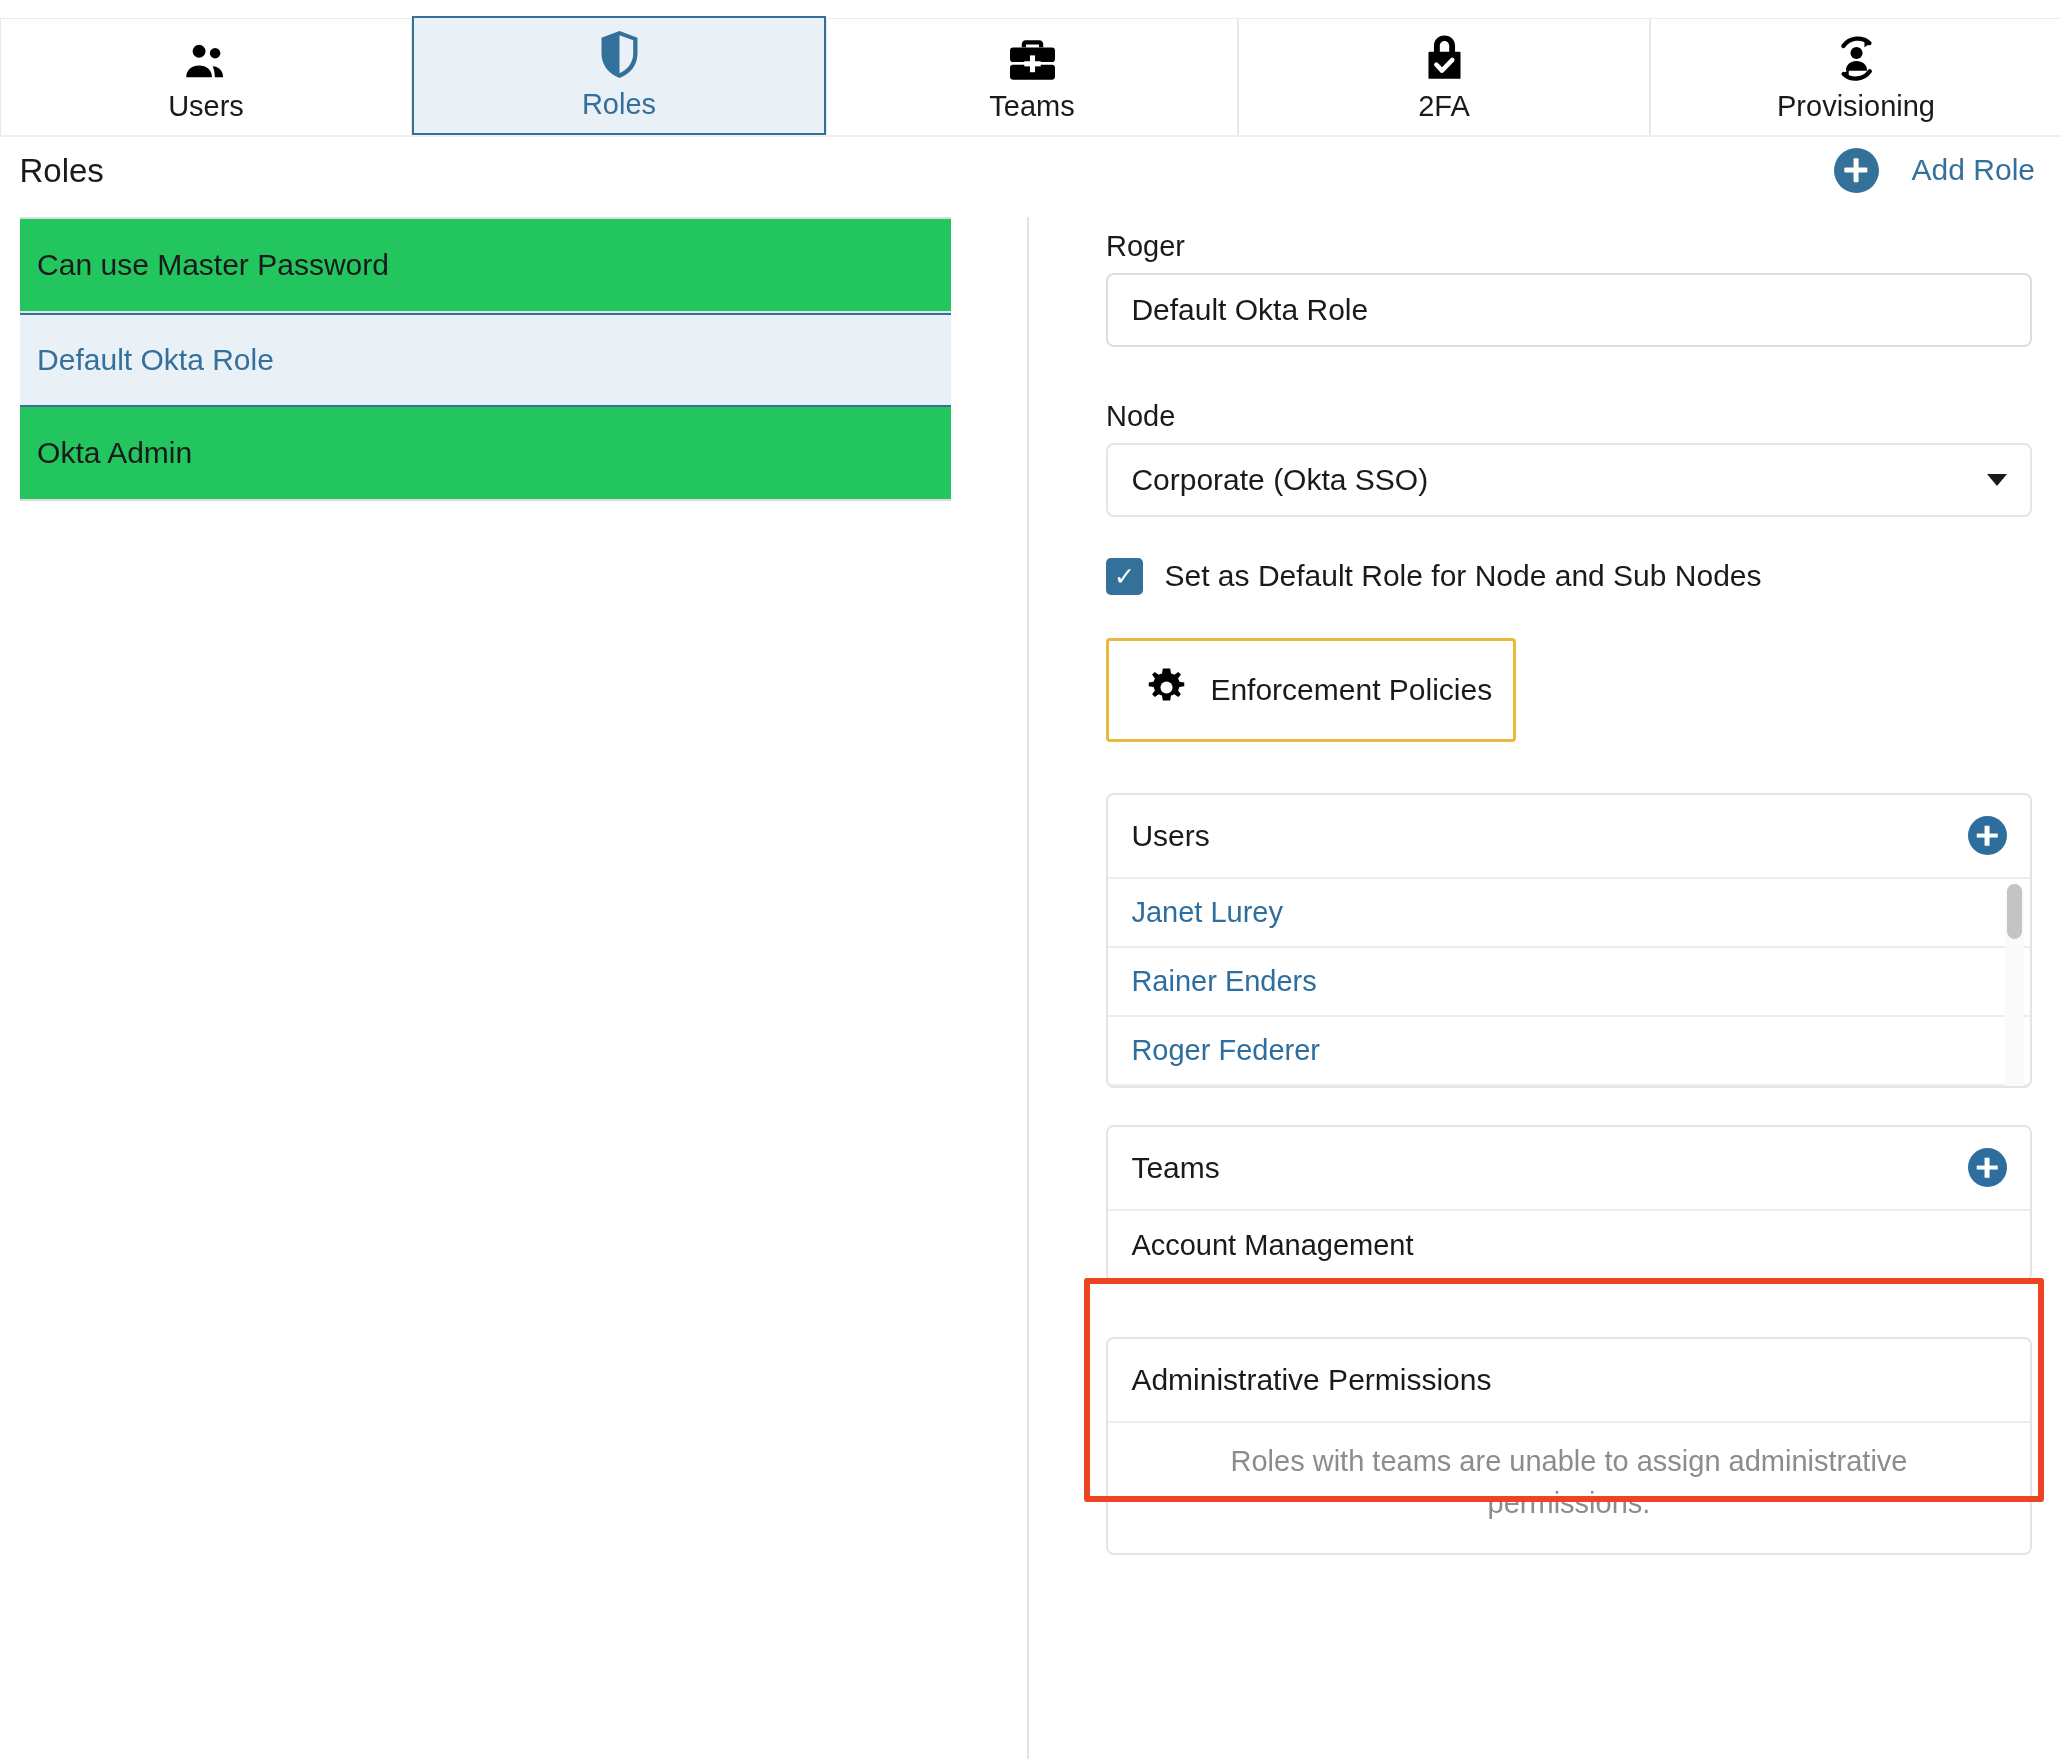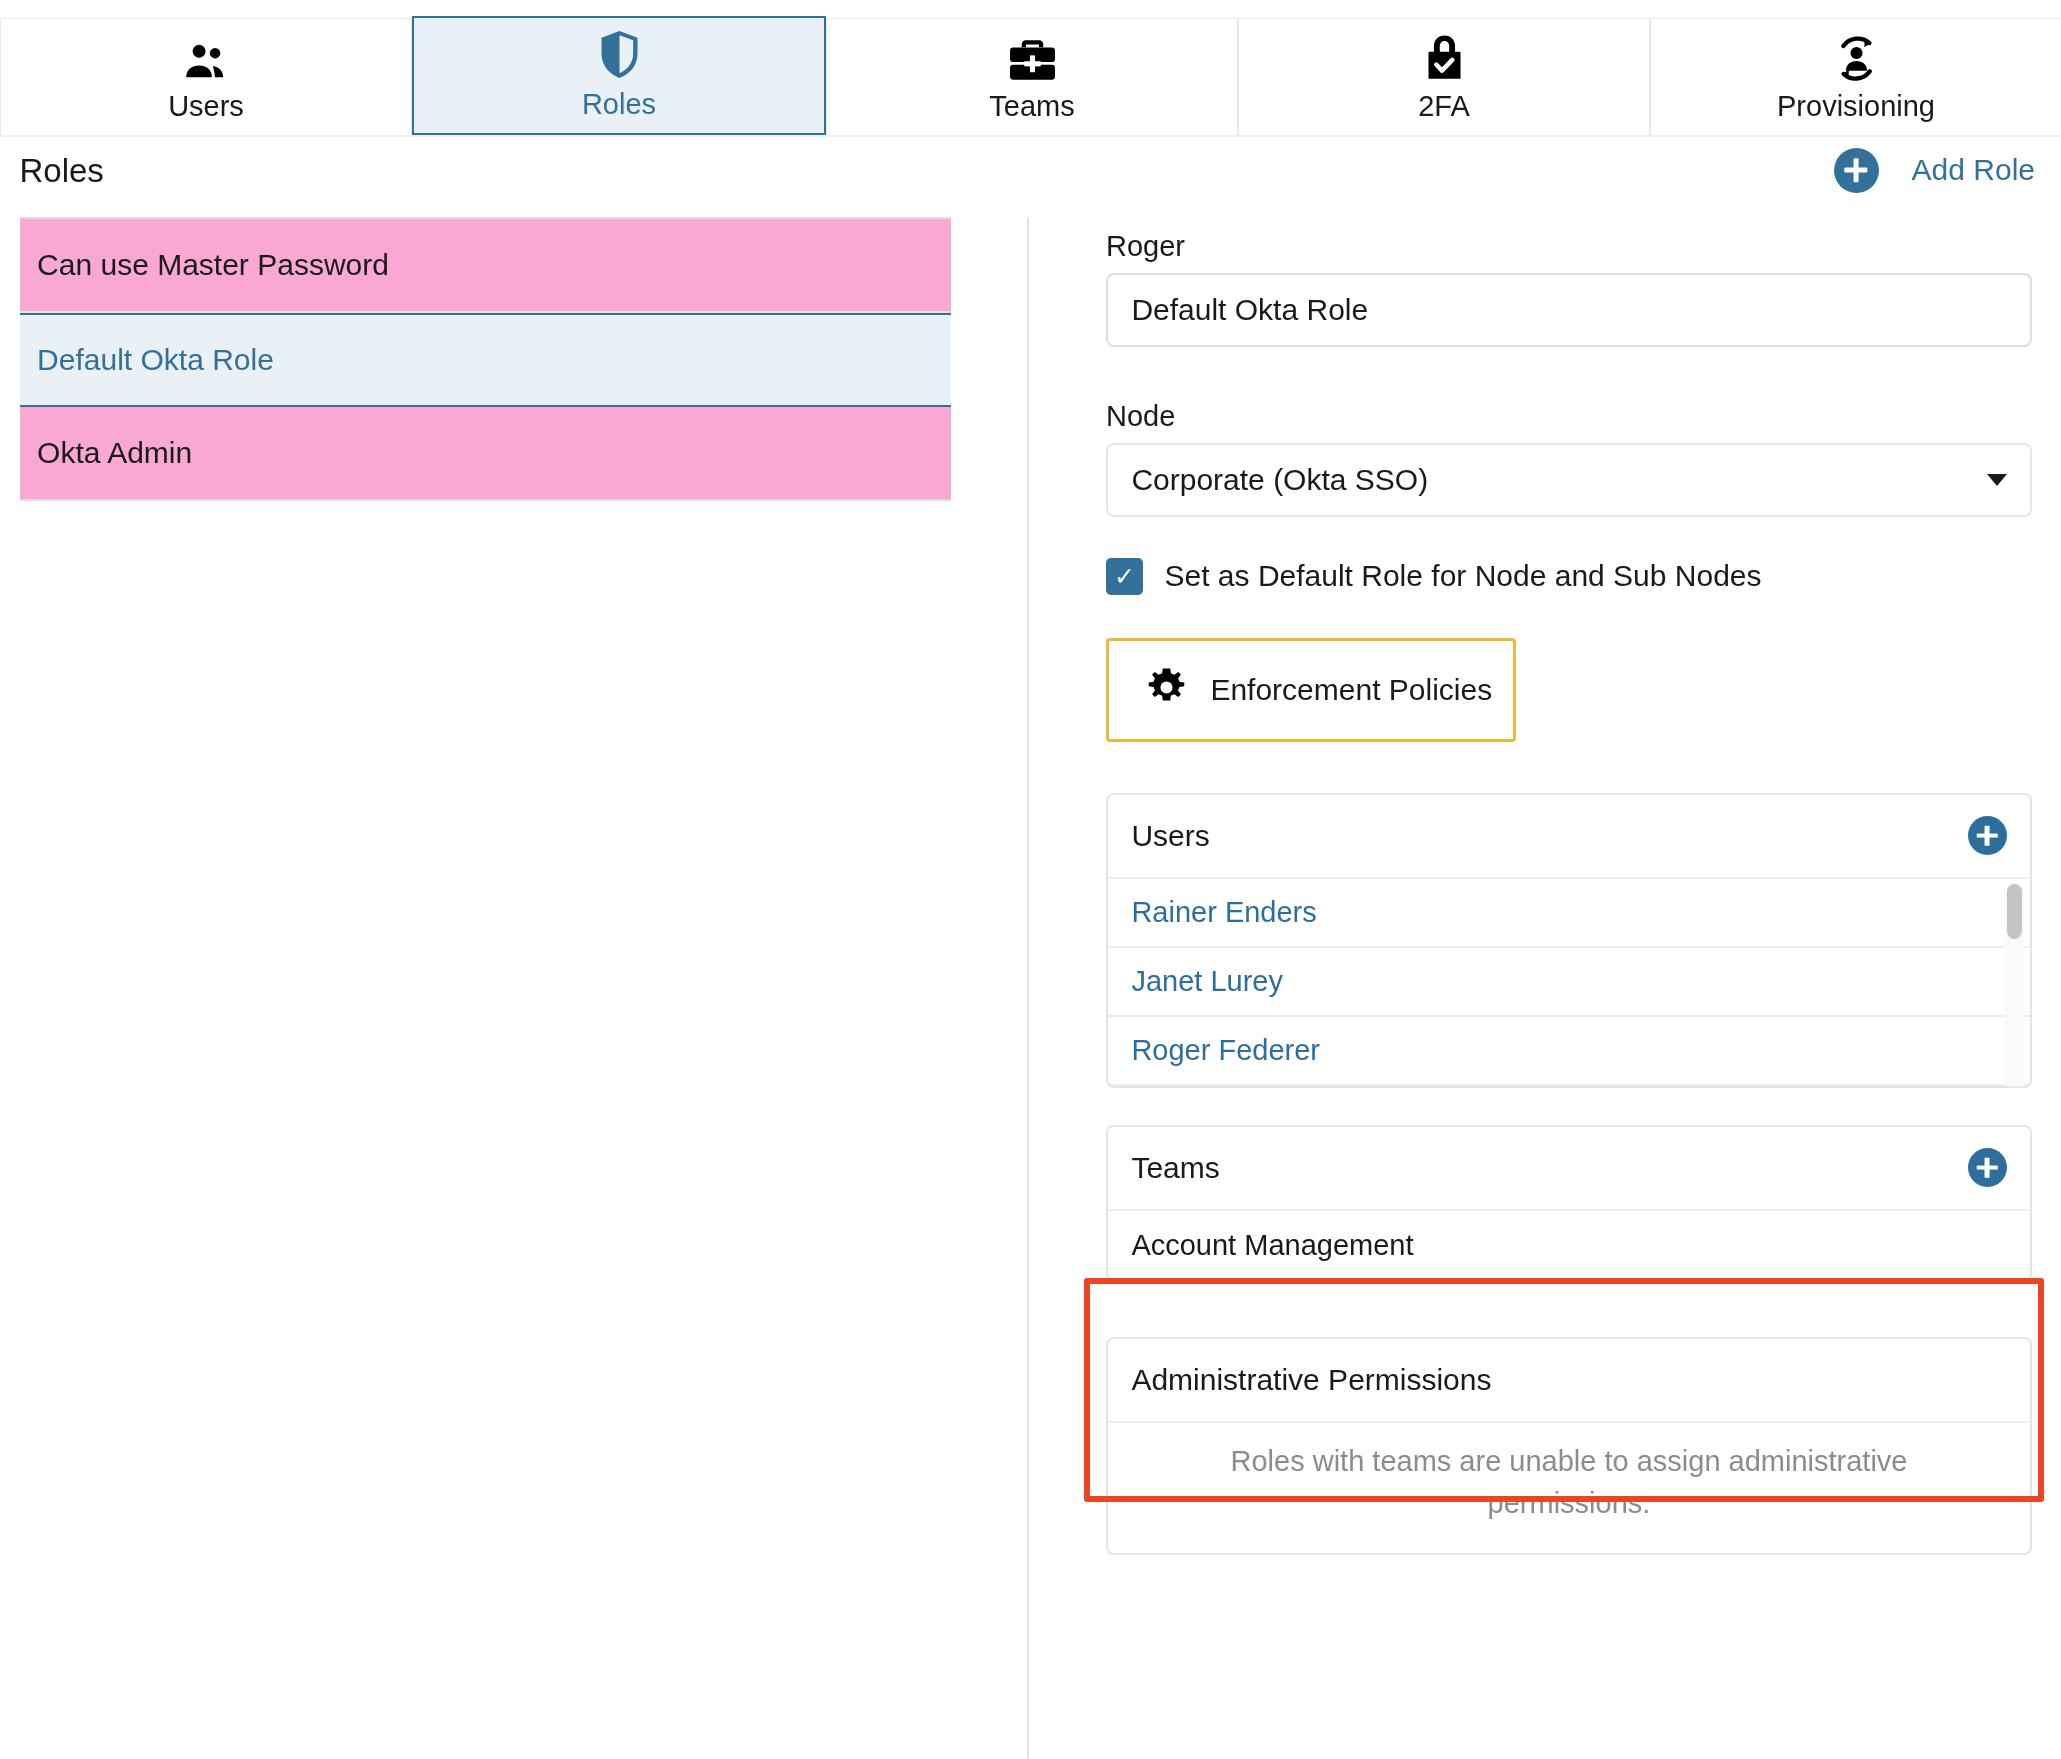--- a/index.html
+++ b/index.html
@@ -120,21 +120,21 @@
     left: 19.5px; top: 2px;
     width: 931px;
   }
   .role-item {
     height: 94px;
     display: flex;
     align-items: center;
     padding-left: 17.6px;
     font-size: 30px;
     color: #1a1a1a;
-    background: #f9a8d4;
+    background: #22c55e;
     cursor: pointer;
     border-bottom: 2px solid #e4e4e4;
   }
   .role-item.selected {
     background: #e9f1f6;
     color: #33709a;
     border-top: 2.9px solid #33709a;
     border-bottom: 2.9px solid #33709a;
   }
   .role-item:last-child { border-bottom: 2.9px solid #dcdcdc; }
@@ -434,24 +434,24 @@
 
   <div style="height:51px"></div>
 
   <div class="card">
     <div class="card-head">
       <span class="card-head-title">Users</span>
       <span class="plus-sm"></span>
     </div>
     <div class="card-body">
       <div class="card-row link">
-        <span>Rainer Enders</span>
+        <span>Janet Lurey</span>
       </div>
       <div class="card-row link">
-        <span>Janet Lurey</span>
+        <span>Rainer Enders</span>
       </div>
       <div class="card-row link">
         <span>Roger Federer</span>
       </div>
       <div class="scroll-track">
         <div class="scroll-thumb"></div>
       </div>
     </div>
   </div>
 

